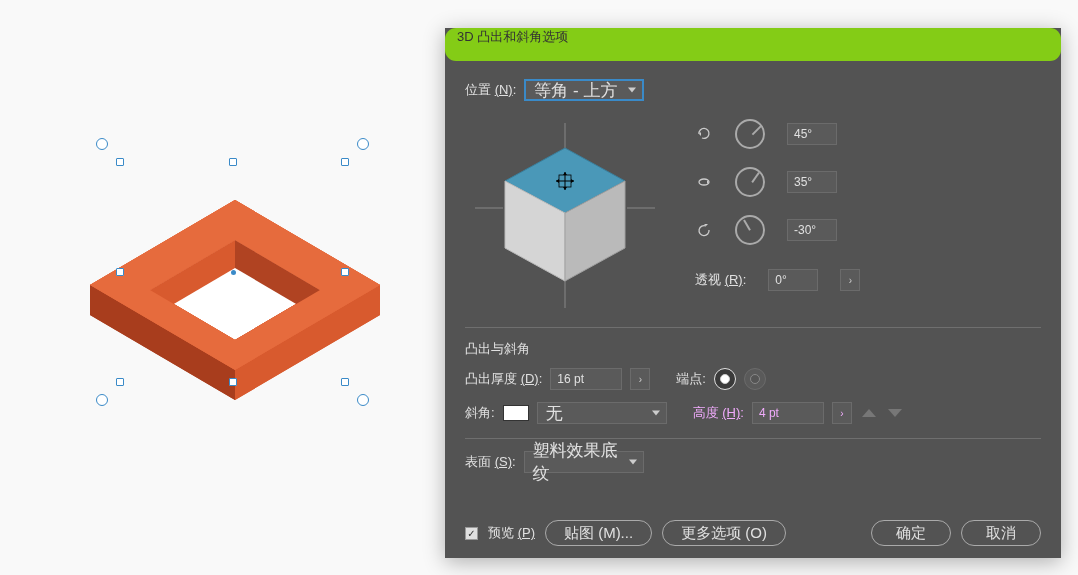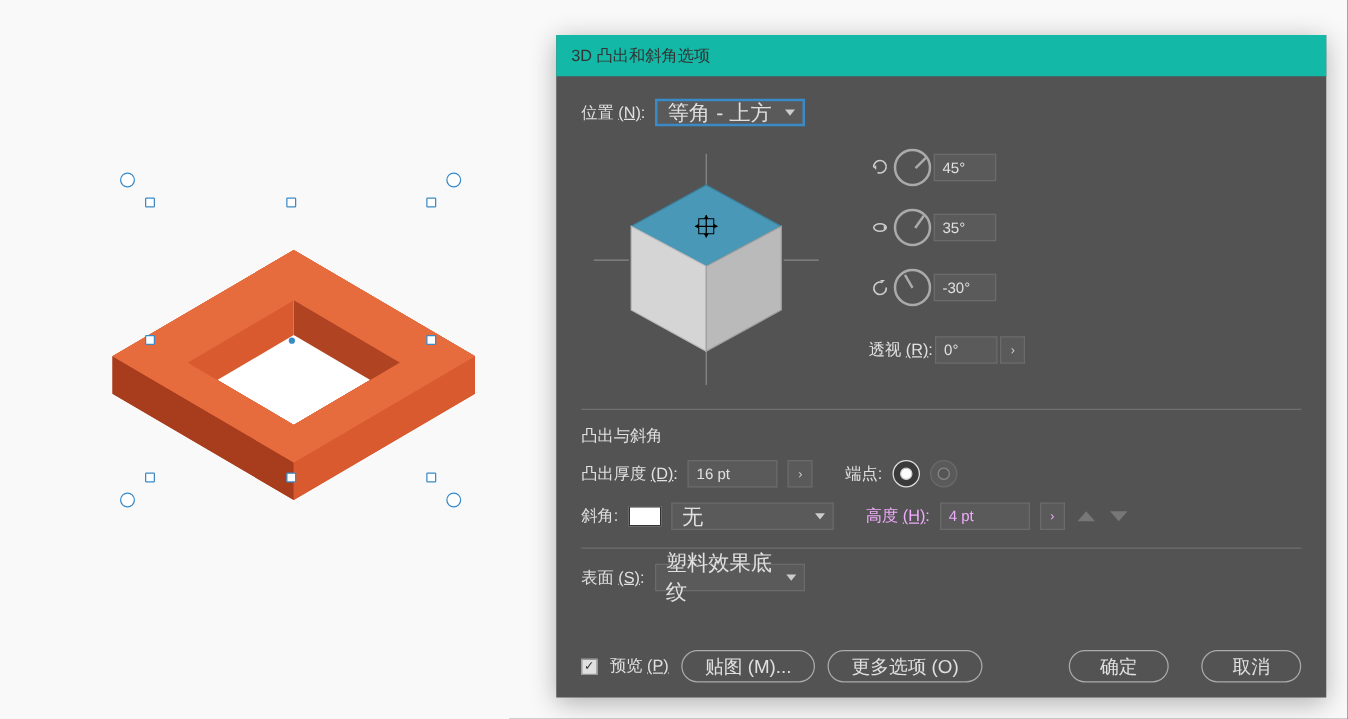--- a/index.html
+++ b/index.html
@@ -65,26 +65,26 @@
   left: 445px;
   top: 28px;
   width: 616px;
   height: 530px;
   background: #535353;
   box-shadow: 0 4px 20px rgba(0,0,0,0.3);
   color: #e0e0e0;
 }
 .dialog-titlebar {
   height: 33px;
-  background: #14b8a6;
+  background: #84cc16;
   color: #333;
   display: flex;
-  align-items: center;
   padding: 0 12px;
   font-size: 13px;
+  border-radius: 11px;
 }
 .dialog-body {
   padding: 18px 20px 12px 20px;
 }
 
 .row {
   display: flex;
   align-items: center;
   gap: 8px;
   margin-bottom: 12px;
@@ -132,21 +132,21 @@
 .rotation-controls {
   display: flex;
   flex-direction: column;
   gap: 18px;
   padding-top: 6px;
 }
 
 .rot-row {
   display: flex;
   align-items: center;
-  gap: 2px;
+  gap: 22px;
 }
 .rot-icon {
   width: 18px;
   height: 18px;
   display: inline-flex;
   align-items: center;
   justify-content: center;
   color: #ccc;
 }
 .rot-dial {
@@ -281,21 +281,21 @@
   font-size: 15px;
   display: inline-flex;
   align-items: center;
   justify-content: center;
 }
 .btn.wide { padding: 0 24px; }
 
 .footer-right {
   margin-left: auto;
   display: flex;
-  gap: 26px;
+  gap: 10px;
 }
 
 .small-icon-btn {
   width: 18px;
   height: 16px;
   display: inline-block;
   color: #777;
 }
 </style>
 </head>

